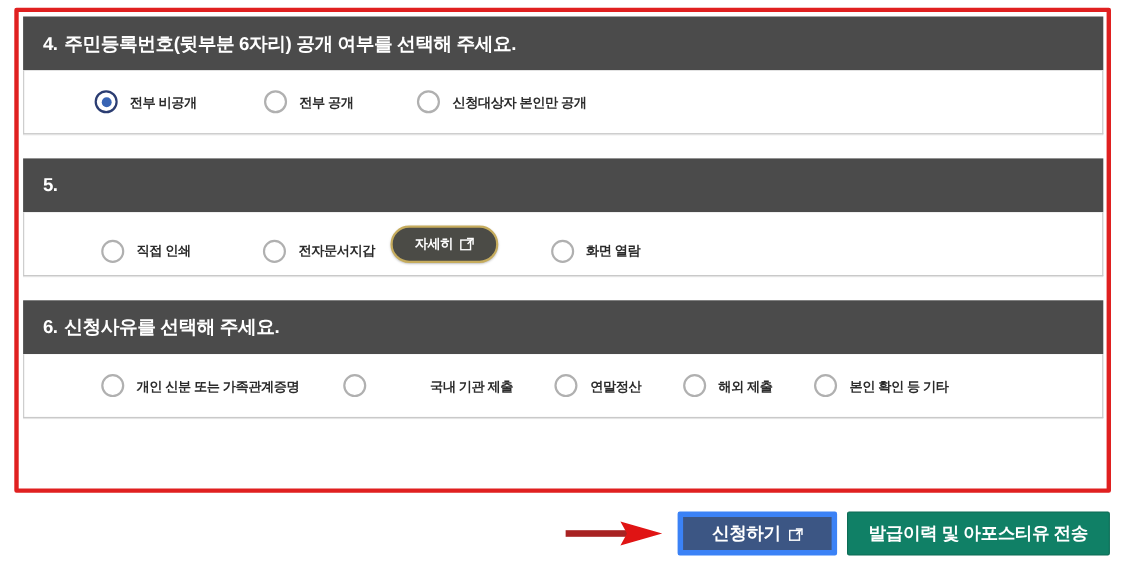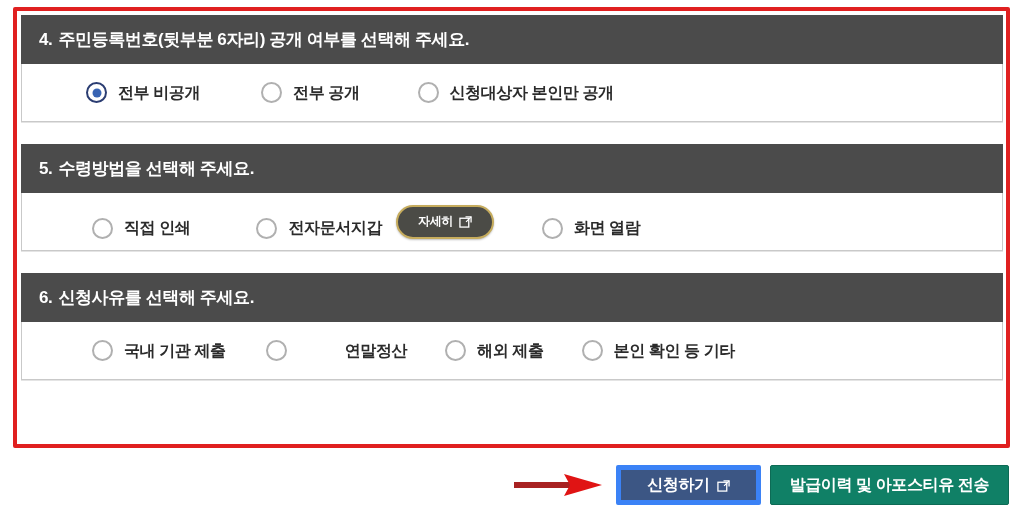--- a/index.html
+++ b/index.html
@@ -104,21 +104,21 @@
     left: 50%;
     top: 50%;
     transform: translate(-50%, -50%);
     width: 9px;
     height: 9px;
     border-radius: 50%;
     background: #3864b4;
   }
   .radio-label {
     margin-left: 11px;
-    font-size: 16px;
+    font-size: 12px;
     font-weight: bold;
     letter-spacing: -0.4px;
     color: #2b2b2b;
     line-height: 1;
   }
 
   
   #sec4-opts { display: flex; align-items: center; }
   #sec4-opts .radio-option:nth-child(1) { margin-left: 56px; }
   #sec4-opts .radio-option:nth-child(2) { margin-left: 61px; }
@@ -246,21 +246,20 @@
           <span class="radio-mark"></span>
           <span class="radio-label">신청대상자 본인만 공개</span>
         </div>
       </div>
     </div>
   </div>
 
   <div class="section">
     <div class="section-header">
       <span class="num">5.</span>
-      <span>수령방법을 선택해 주세요.</span>
     </div>
     <div class="section-body">
       <div id="sec5-opts">
         <div class="radio-option">
           <span class="radio-mark"></span>
           <span class="radio-label">직접 인쇄</span>
         </div>
         <div class="radio-option">
           <span class="radio-mark"></span>
           <span class="radio-label">전자문서지갑</span>
@@ -287,20 +286,24 @@
 
   <div class="section">
     <div class="section-header">
       <span class="num">6.</span>
       <span>신청사유를 선택해 주세요.</span>
     </div>
     <div class="section-body">
       <div id="sec6-opts">
         <div class="radio-option">
           <span class="radio-mark"></span>
+          <span class="radio-label">개인 신분 또는 가족관계증명</span>
+        </div>
+        <div class="radio-option">
+          <span class="radio-mark"></span>
           <span class="radio-label">국내 기관 제출</span>
         </div>
         <div class="radio-option">
           <span class="radio-mark"></span>
           <span class="radio-label">연말정산</span>
         </div>
         <div class="radio-option">
           <span class="radio-mark"></span>
           <span class="radio-label">해외 제출</span>
         </div>

